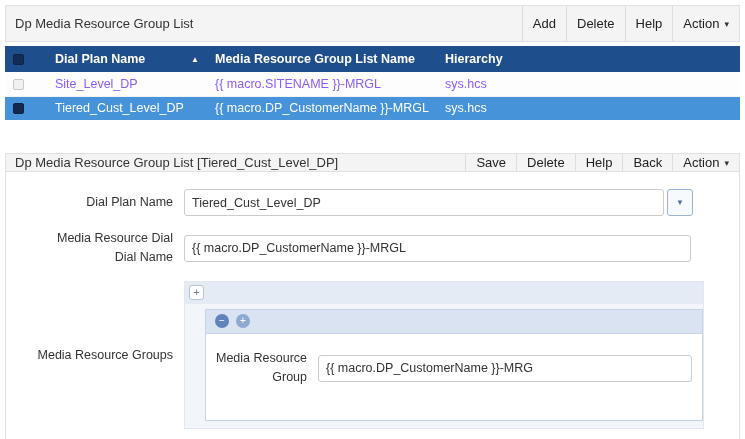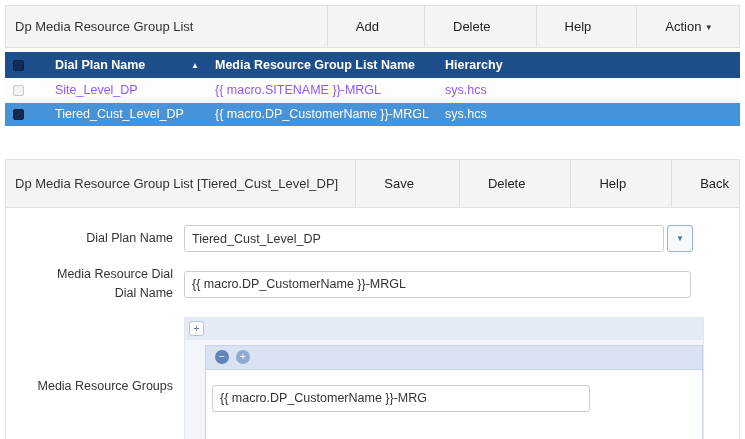--- a/index.html
+++ b/index.html
@@ -9,28 +9,28 @@
     font-family: "Liberation Sans", sans-serif;
     color: #333;
     overflow: hidden;
   }
   .page { padding: 5px 5px 0 5px; }
 
   
   .panel-header {
     display: flex; justify-content: space-between;
     background: #f4f4f4; border: 1px solid #e0e0e0;
-    height: 43px;
+    height: 37px;
   }
   .panel-title { font-size: 13px; color: #333; padding-left: 9px; align-self: center; white-space: nowrap; }
   .toolbar { display: flex; }
   .toolbar button {
     font-family: inherit; font-size: 13px; color: #222;
     background: transparent; border: none; border-left: 1px solid #ddd;
-    padding: 0 28px; cursor: pointer; display: flex; align-items: center; margin-left: 17px;
+    padding: 0 10px; cursor: pointer; display: flex; align-items: center;
   }
   .caret { font-size: 9px; margin-left: 5px; color: #333; }
 
   
   .list-table { width: 100%; border-collapse: collapse; margin-top: 4px; }
   .list-table col.c-cb { width: 42px; }
   .list-table col.c-dp { width: 160px; }
   .list-table col.c-mrgl { width: 218px; }
   .list-table th {
     background: #1f4e8d; color: #fff; font-size: 12.5px; font-weight: bold;
@@ -43,21 +43,21 @@
   .th-flex { display: flex; justify-content: space-between; align-items: center; }
   .sort { font-size: 8px; margin-left: 6px; }
 
   .cb { display: inline-block; width: 11px; height: 11px; border-radius: 2px; vertical-align: middle; cursor: pointer; }
   .cb-header { background: #132c55; border: 1px solid #0e2244; }
   .cb-unchecked { background: #f1f1f1; border: 1px solid #c9c9c9; }
   .cb-checked { background: #14294d; border: 1px solid #0e2244; }
 
   
   .detail-panel { margin-top: 33px; }
-  .detail-panel .panel-header { height: 49px; }
+  .detail-panel .panel-header { height: 19px; }
   .detail-body { border: 1px solid #e0e0e0; border-top: none; padding: 17px 0 16px 0; background: #fff; }
 
   .form-row { display: flex; align-items: center; margin-bottom: 13px; padding-left: 6px; }
   .form-row.align-top { align-items: center; }
   .form-label {
     width: 172px; text-align: right; padding-right: 11px;
     font-size: 12.5px; color: #333; line-height: 1.55; flex-shrink: 0;
   }
   .form-label.pad-top { padding-top: 3px; }
   input.text {
@@ -195,20 +195,24 @@
             <span class="btn-add-sq">+</span>
           </div>
 
           <div class="mrg-inner">
             <div class="mrg-inner-header">
               <span class="btn-round btn-minus">−</span>
               <span class="btn-round btn-plus">+</span>
             </div>
             <div class="mrg-inner-content">
               <div class="form-row">
+                <label class="form-label">
+                  <span>Media Resource</span><br>
+                  <span>Group</span>
+                </label>
                 <input class="text input-mrg" type="text" value="{{ macro.DP_CustomerName }}-MRG" style="">
               </div>
             </div>
           </div>
         </div>
       </div>
 
     </div>
   </section>
 

